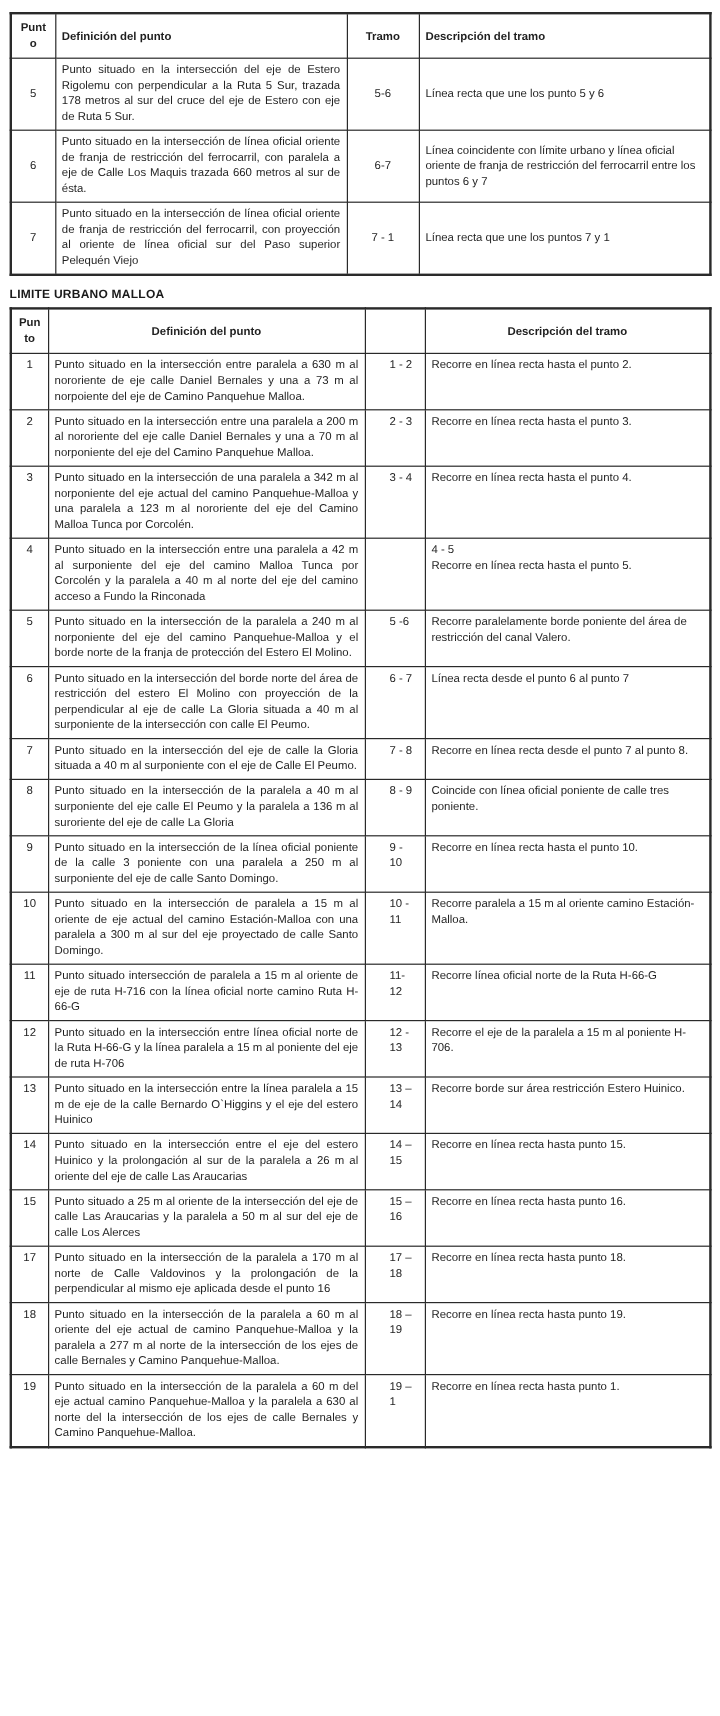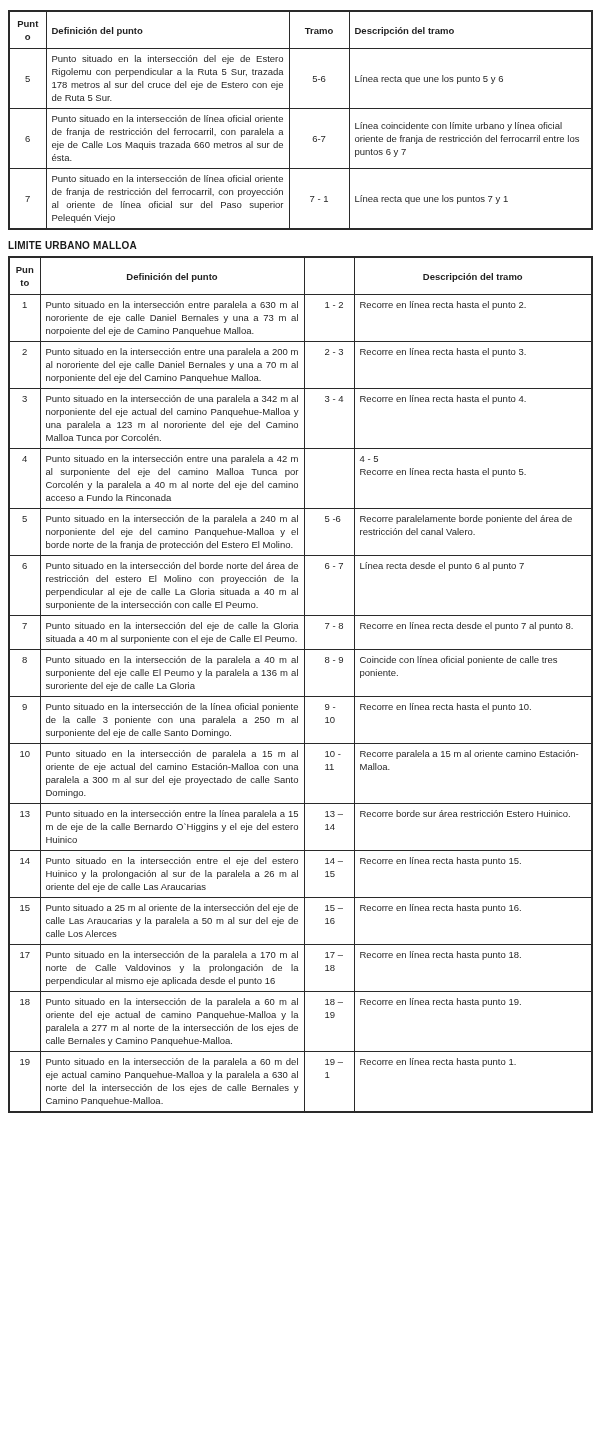--- a/index.html
+++ b/index.html
@@ -182,20 +182,32 @@
           <td class="col-tramo">9 - 10</td>
           <td class="col-descripcion">Recorre en línea recta hasta el punto 10.</td>
         </tr>
         <tr>
           <td class="col-punto">10</td>
           <td class="col-definicion">Punto situado en la intersección de paralela a 15 m al oriente de eje actual del camino Estación-Malloa con una paralela a 300 m  al sur del eje proyectado de calle Santo Domingo.</td>
           <td class="col-tramo">10 - 11</td>
           <td class="col-descripcion">Recorre paralela a 15 m al oriente camino Estación-Malloa.</td>
         </tr>
         <tr>
+          <td class="col-punto">11</td>
+          <td class="col-definicion">Punto situado intersección de paralela a 15 m al oriente de eje de ruta H-716 con la línea oficial norte camino Ruta H-66-G</td>
+          <td class="col-tramo">11- 12</td>
+          <td class="col-descripcion">Recorre línea oficial norte de la Ruta H-66-G</td>
+        </tr>
+        <tr>
+          <td class="col-punto">12</td>
+          <td class="col-definicion">Punto situado en la intersección entre línea oficial norte de la Ruta H-66-G y la línea paralela a 15 m al poniente del eje de ruta H-706</td>
+          <td class="col-tramo">12 - 13</td>
+          <td class="col-descripcion">Recorre el eje de la paralela a 15 m al poniente H-706.</td>
+        </tr>
+        <tr>
           <td class="col-punto">13</td>
           <td class="col-definicion">Punto situado en la intersección entre la línea paralela a 15 m de eje de la calle Bernardo O`Higgins  y el eje del estero Huinico</td>
           <td class="col-tramo">13 – 14</td>
           <td class="col-descripcion">Recorre borde sur área restricción Estero Huinico.</td>
         </tr>
         <tr>
           <td class="col-punto">14</td>
           <td class="col-definicion">Punto situado en la intersección entre el eje del estero Huinico y la prolongación al sur de la paralela a 26  m al  oriente del eje  de calle Las Araucarias</td>
           <td class="col-tramo">14 – 15</td>
           <td class="col-descripcion">Recorre en línea recta hasta punto 15.</td>

